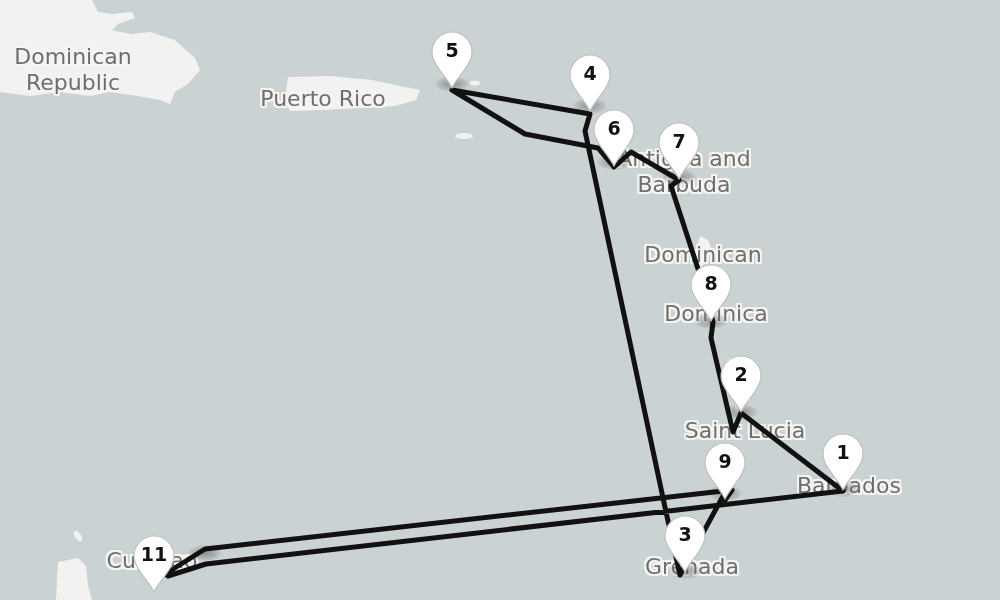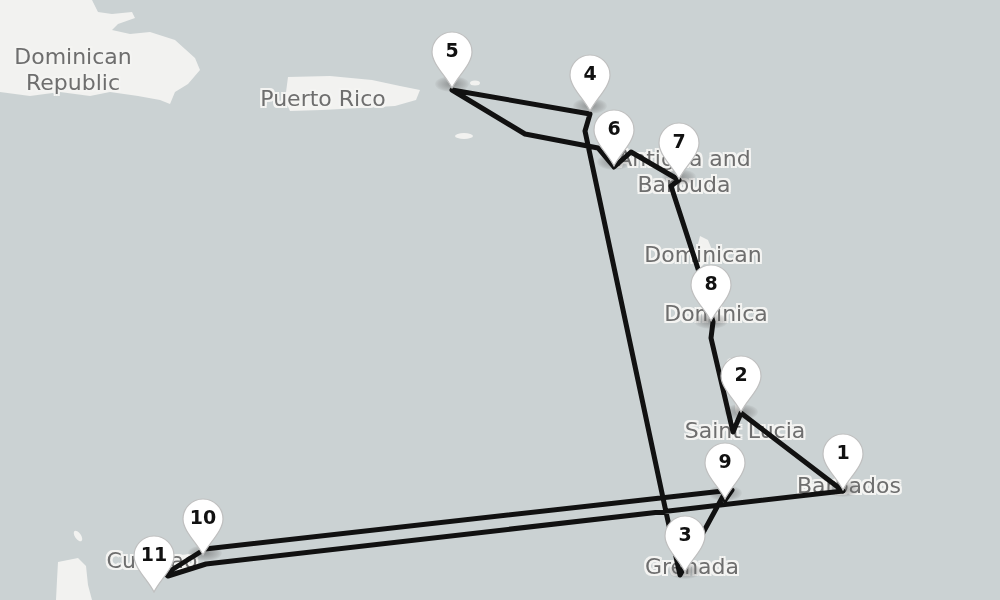--- a/index.html
+++ b/index.html
@@ -130,25 +130,19 @@
         <path d="M21,57 C15,45 1,33 1,21 A20,20 0 0 1 41,21 C41,33 27,45 21,57 Z" fill="#fff" stroke="#bfbfbf" stroke-width="1.2"></path>
       </svg>
     <div class="num">8</div>
   </div>
   <div class="marker" style="left:725px;top:500px;">
     <svg width="42" height="58" viewBox="0 0 42 58">
         <path d="M21,57 C15,45 1,33 1,21 A20,20 0 0 1 41,21 C41,33 27,45 21,57 Z" fill="#fff" stroke="#bfbfbf" stroke-width="1.2"></path>
       </svg>
     <div class="num">9</div>
   </div>
-  <div class="marker" style="left:203px;top:556px;">
-    <svg width="42" height="58" viewBox="0 0 42 58">
-        <path d="M21,57 C15,45 1,33 1,21 A20,20 0 0 1 41,21 C41,33 27,45 21,57 Z" fill="#fff" stroke="#bfbfbf" stroke-width="1.2"></path>
-      </svg>
-    <div class="num">10</div>
-  </div>
   <div class="marker" style="left:154px;top:593px;">
     <svg width="42" height="58" viewBox="0 0 42 58">
         <path d="M21,57 C15,45 1,33 1,21 A20,20 0 0 1 41,21 C41,33 27,45 21,57 Z" fill="#fff" stroke="#bfbfbf" stroke-width="1.2"></path>
       </svg>
     <div class="num">11</div>
   </div>
 </div>
 
 </body></html>

